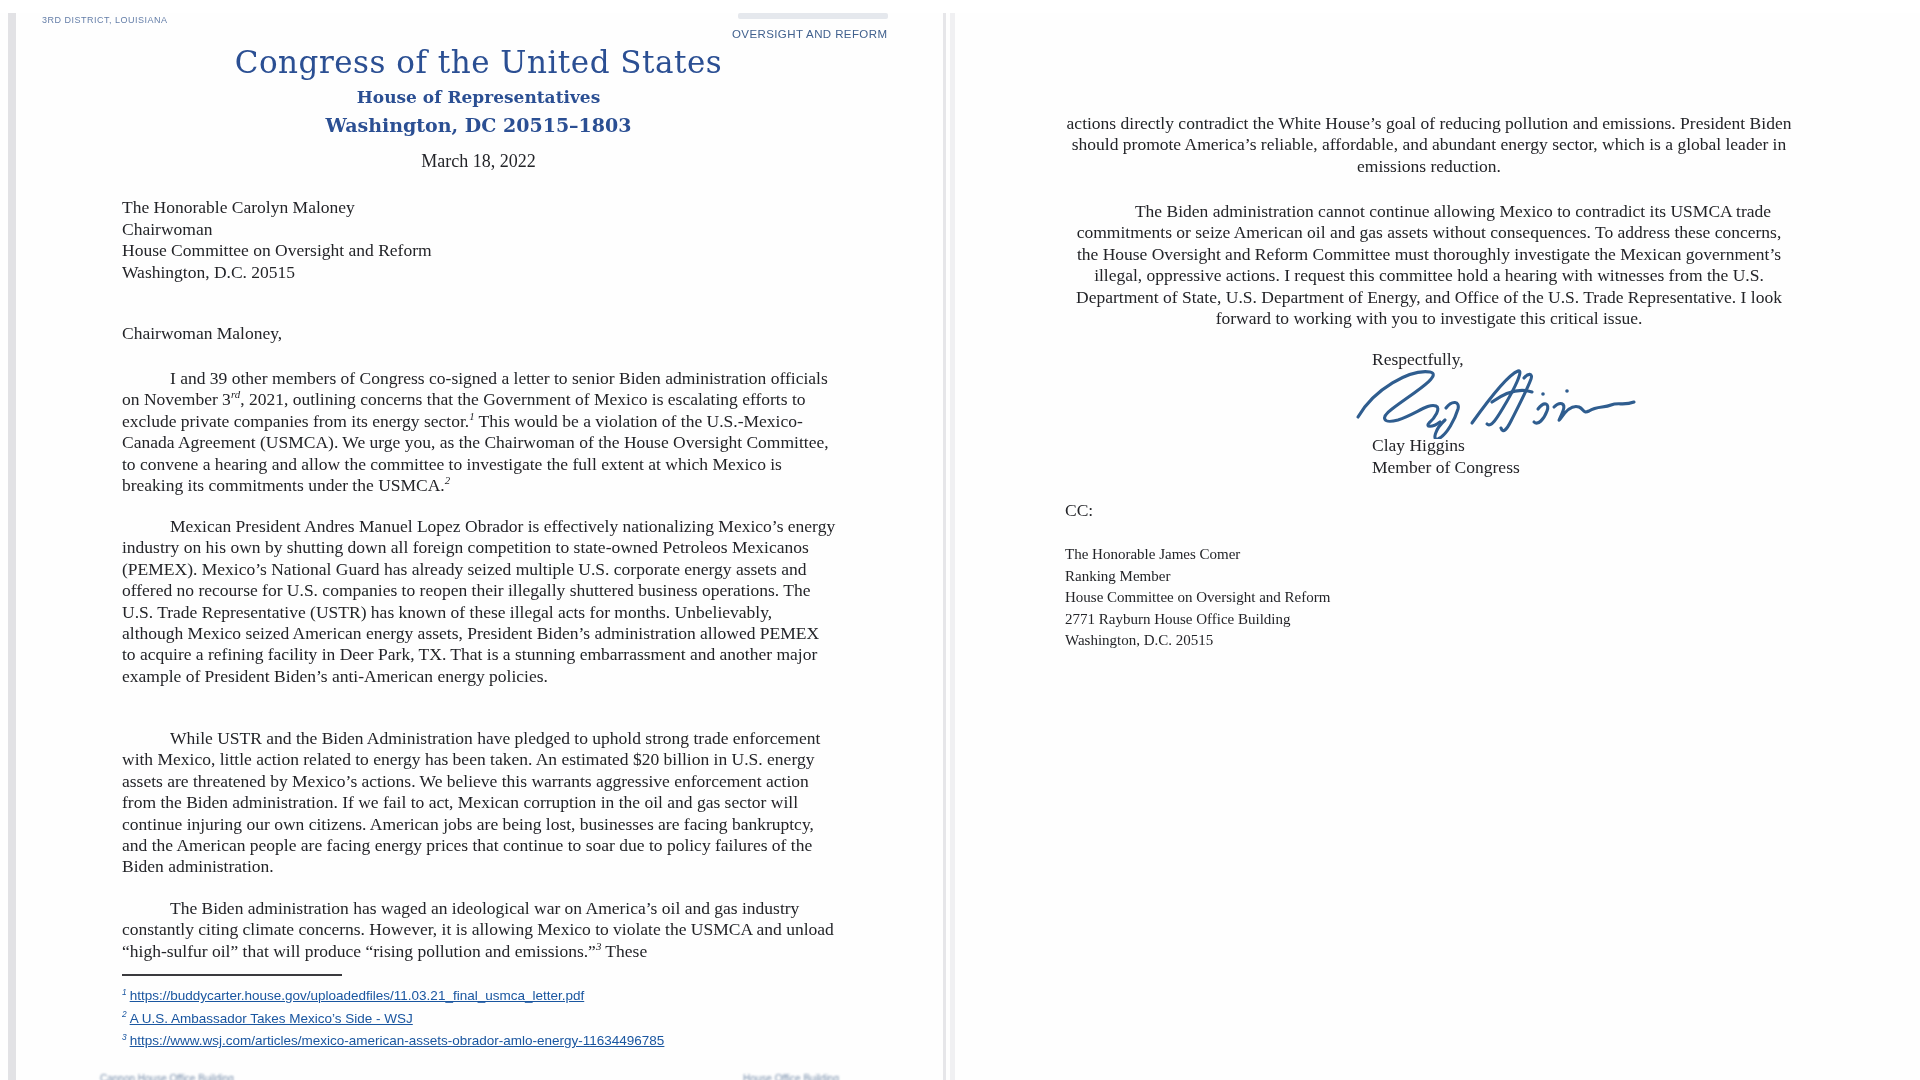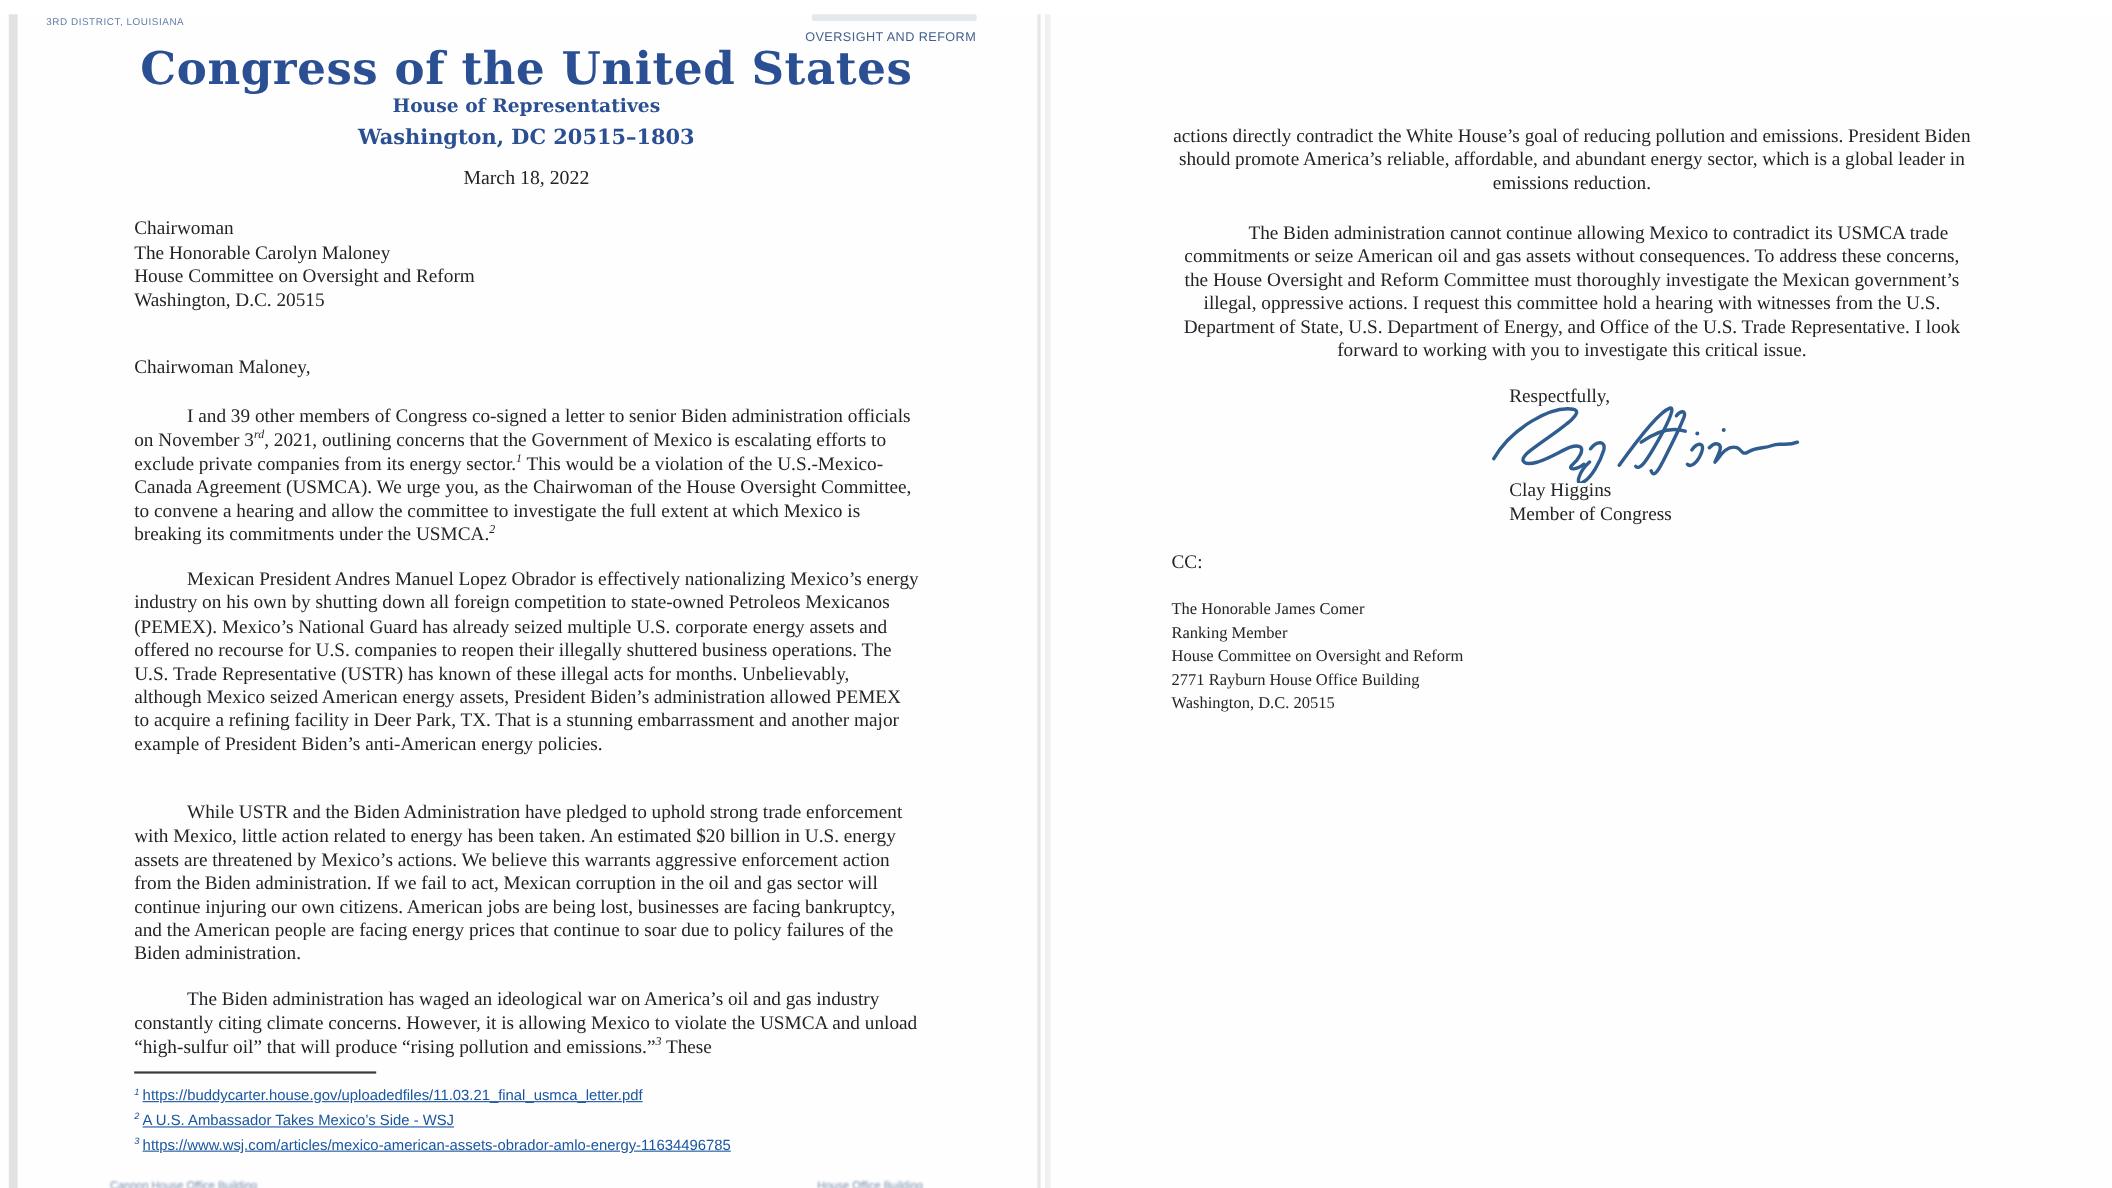--- a/index.html
+++ b/index.html
@@ -24,21 +24,21 @@
     position: absolute; left: 42px; top: 2px;
     font-family: "Liberation Sans", sans-serif; font-size: 9px; letter-spacing: .5px;
     color: #3c5d92; filter: blur(0.6px); opacity: .8; white-space: nowrap;
   }
   .committee-label {
     position: absolute; left: 732px; top: 15px;
     font-family: "Liberation Sans", sans-serif; font-size: 11.5px; letter-spacing: .4px;
     color: #41618e; white-space: nowrap;
   }
   .lh-block { position: absolute; left: 122px; top: 32px; width: 713px; text-align: center; color: #2b4f93; }
-  .lh-congress { font-family: "DejaVu Serif", serif; font-weight: 700; font-size: 41px; line-height: 34px; letter-spacing: .5px; }
+  .lh-congress { font-family: "DejaVu Serif", serif; font-weight: 400; font-size: 31px; line-height: 34px; letter-spacing: .5px; }
   .lh-chamber  { font-family: "DejaVu Serif", serif; font-weight: 700; font-size: 17px; line-height: 26px; margin-top: 5px; text-align: center; }
   .lh-city     { font-family: "DejaVu Serif", serif; font-weight: 700; font-size: 19px; line-height: 24px; margin-top: 3px; }
   .date-line { position: absolute; left: 122px; top: 138px; width: 713px; text-align: center; font-size: 18px; }
 
   
   .addr-block  { position: absolute; left: 122px; top: 184px; width: 713px; font-size: 17.5px; line-height: 21.5px; }
   .salutation  { position: absolute; left: 122px; top: 310px; width: 713px; font-size: 17.5px; }
   .para { position: absolute; left: 122px; width: 714px; font-size: 17.5px; line-height: 21.4px; text-align: left; }
   .indent { text-indent: 48px; }
   .p1 { top: 355px; } .p2 { top: 503px; } .p3 { top: 715px; } .p4 { top: 885px; }
@@ -85,22 +85,22 @@
 
   <div class="lh-block">
     <div class="lh-congress">Congress of the United States</div>
     <div class="lh-chamber">House of Representatives</div>
     <div class="lh-city">Washington, DC 20515–1803</div>
   </div>
 
   <div class="date-line">March 18, 2022</div>
 
   <div class="addr-block">
+    <div>The Honorable Carolyn Maloney</div>
     <div>Chairwoman</div>
-    <div>The Honorable Carolyn Maloney</div>
     <div>House Committee on Oversight and Reform</div>
     <div>Washington, D.C. 20515</div>
   </div>
 
   <div class="salutation">Chairwoman Maloney,</div>
 
   <div class="para p1 indent">I and 39 other members of Congress co-signed a letter to senior Biden administration officials on November 3<sup>rd</sup>, 2021, outlining concerns that the Government of Mexico is escalating efforts to exclude private companies from its energy sector.<sup>1</sup> This would be a violation of the U.S.-Mexico-Canada Agreement (USMCA). We urge you, as the Chairwoman of the House Oversight Committee, to convene a hearing and allow the committee to investigate the full extent at which Mexico is breaking its commitments under the USMCA.<sup>2</sup></div>
   <div class="para p2 indent">Mexican President Andres Manuel Lopez Obrador is effectively nationalizing Mexico’s energy industry on his own by shutting down all foreign competition to state-owned Petroleos Mexicanos (PEMEX). Mexico’s National Guard has already seized multiple U.S. corporate energy assets and offered no recourse for U.S. companies to reopen their illegally shuttered business operations. The U.S. Trade Representative (USTR) has known of these illegal acts for months. Unbelievably, although Mexico seized American energy assets, President Biden’s administration allowed PEMEX to acquire a refining facility in Deer Park, TX. That is a stunning embarrassment and another major example of President Biden’s anti-American energy policies.</div>
   <div class="para p3 indent">While USTR and the Biden Administration have pledged to uphold strong trade enforcement with Mexico, little action related to energy has been taken. An estimated $20 billion in U.S. energy assets are threatened by Mexico’s actions. We believe this warrants aggressive enforcement action from the Biden administration. If we fail to act, Mexican corruption in the oil and gas sector will continue injuring our own citizens. American jobs are being lost, businesses are facing bankruptcy, and the American people are facing energy prices that continue to soar due to policy failures of the Biden administration.</div>
   <div class="para p4 indent">The Biden administration has waged an ideological war on America’s oil and gas industry constantly citing climate concerns. However, it is allowing Mexico to violate the USMCA and unload “high-sulfur oil” that will produce “rising pollution and emissions.”<sup>3</sup> These</div>

